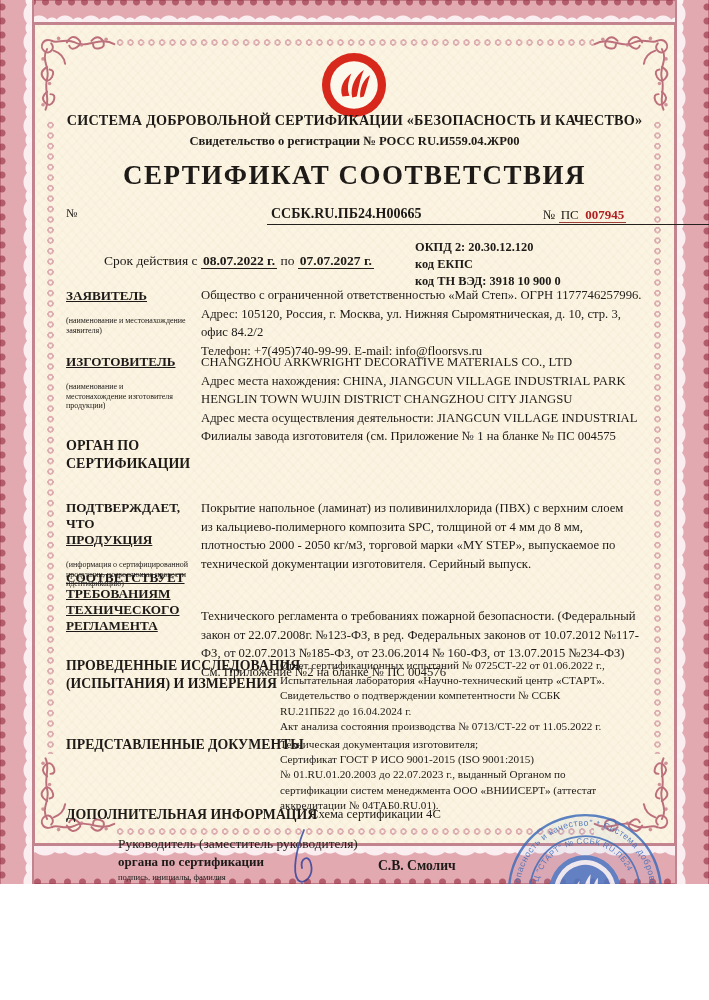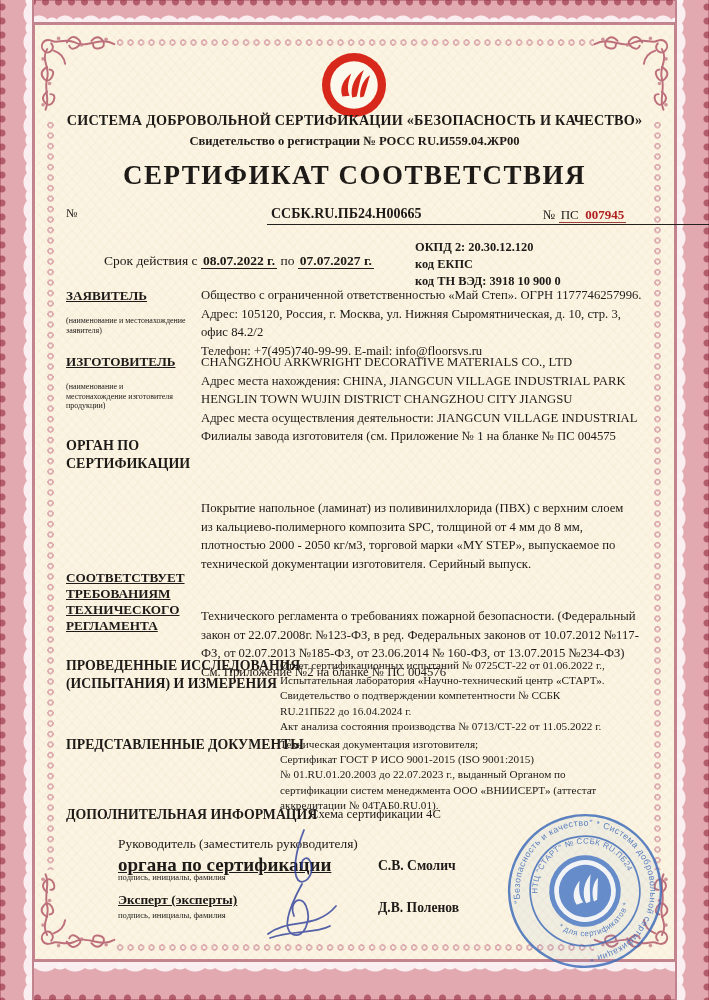--- a/index.html
+++ b/index.html
@@ -1,17 +1,17 @@
 <!DOCTYPE html>
 <html lang="ru"><head>
 <meta charset="utf-8">
 <style>
   html,body{margin:0;padding:0;background:#ffffff;}
   .page{
-    position:relative;width:709px;height:1000px;overflow:hidden;
+    position:relative;width:709px;height:884px;overflow:hidden;
     background-color:#fbf4e2;
     background-image:
       repeating-linear-gradient(48deg, rgba(216,186,136,.055) 0 2px, rgba(0,0,0,0) 2px 7px),
       repeating-linear-gradient(-48deg, rgba(216,186,136,.05) 0 2px, rgba(0,0,0,0) 2px 7px);
     font-family:"Liberation Serif", serif;color:#1d1a18;
   }
   
   .band{position:absolute;background-color:#e2a9b1;}
   .band-top{top:0;left:0;right:0;height:24px;
     background-image:
@@ -70,21 +70,21 @@
   
   .lbl{position:absolute;left:66px;width:142px;font-size:13.2px;font-weight:bold;line-height:16px;}
   .lbl .u{text-decoration:underline;}
   .sub{font-size:8px;font-weight:normal;line-height:9.6px;margin-top:12px;white-space:pre-line;}
   .val{position:absolute;left:201px;width:447px;font-size:12.7px;line-height:18.6px;white-space:pre-line;text-align:justify;}
   .val2{position:absolute;left:280px;width:370px;font-size:11.2px;line-height:15.2px;white-space:pre-line;text-align:justify;}
   .wide-lbl{position:absolute;left:66px;font-size:13.8px;font-weight:bold;line-height:17.5px;white-space:pre-line;}
   .lines{white-space:pre-line;}
   
   .sig-role1{position:absolute;left:118px;top:836px;font-size:13.4px;}
-  .sig-role2{position:absolute;left:118px;top:854px;font-size:19px;font-weight:bold;text-decoration:underline;}
+  .sig-role2{position:absolute;left:118px;top:854px;font-size:13px;font-weight:bold;}
   .sig-hint1{position:absolute;left:118px;top:872px;font-size:8.6px;}
   .sig-role3{position:absolute;left:118px;top:892px;font-size:13.4px;font-weight:bold;text-decoration:underline;}
   .sig-hint2{position:absolute;left:118px;top:910px;font-size:8.6px;}
   .sig-name1{position:absolute;left:378px;top:858px;font-size:13.6px;font-weight:bold;}
   .sig-name2{position:absolute;left:378px;top:900px;font-size:13.6px;font-weight:bold;}
   .signatures{position:absolute;left:258px;top:826px;width:100px;height:120px;}
   
   .stamp{position:absolute;left:506px;top:812px;width:158px;height:158px;transform:rotate(-14deg);opacity:.84;}
   .stamp text{font-family:"Liberation Sans", sans-serif;fill:#3e6cba;}
 </style>
@@ -194,20 +194,27 @@
   </div>
   <div class="val lines" style="top:353px;">CHANGZHOU ARKWRIGHT DECORATIVE MATERIALS CO., LTD
 Адрес места нахождения: CHINA, JIANGCUN VILLAGE INDUSTRIAL PARK
 HENGLIN TOWN WUJIN DISTRICT CHANGZHOU CITY JIANGSU
 Адрес места осуществления деятельности: JIANGCUN VILLAGE INDUSTRIAL
 Филиалы завода изготовителя (см. Приложение № 1 на бланке № ПС 004575</div>
 
   <div class="lbl lines" style="top:437px;font-size:14px;line-height:18px;">ОРГАН ПО
 СЕРТИФИКАЦИИ</div>
 
+  <div class="lbl" style="top:500px;">
+    <span>ПОДТВЕРЖДАЕТ, ЧТО</span><br>
+    <span class="u">ПРОДУКЦИЯ</span>
+    <div class="sub">(информация о сертифицированной
+продукции, позволяющая провести
+идентификацию)</div>
+  </div>
   <div class="val lines" style="top:499px;">Покрытие напольное (ламинат) из поливинилхлорида (ПВХ) с верхним слоем
 из кальциево-полимерного композита SPC, толщиной от 4 мм до 8 мм,
 плотностью 2000 - 2050 кг/м3, торговой марки «MY STEP», выпускаемое по
 технической документации изготовителя. Серийный выпуск.</div>
 
   <div class="lbl lines" style="top:570px;text-decoration:underline;">СООТВЕТСТВУЕТ
 ТРЕБОВАНИЯМ
 ТЕХНИЧЕСКОГО
 РЕГЛАМЕНТА</div>
   <div class="val lines" style="top:569px;margin-top:38px;">Технического регламента о требованиях пожарной безопасности. (Федеральный

